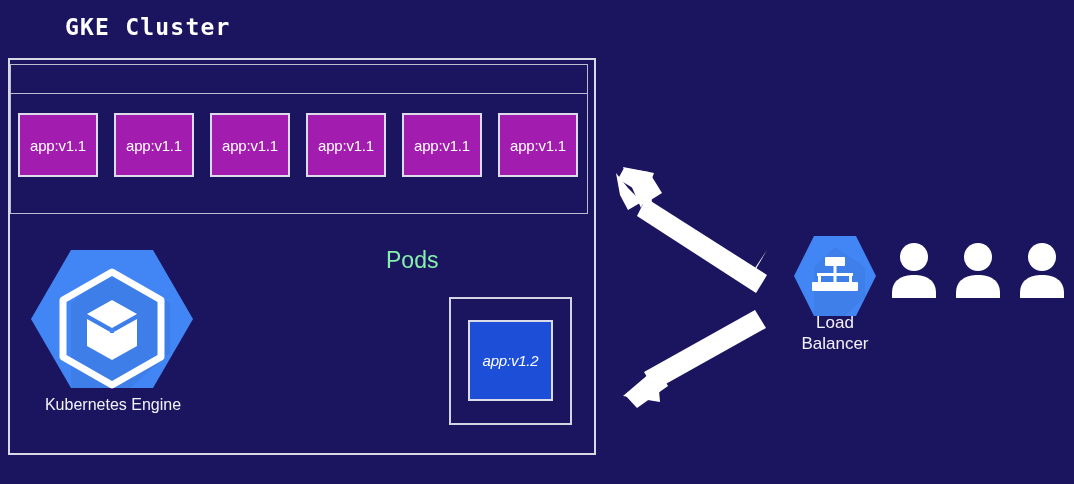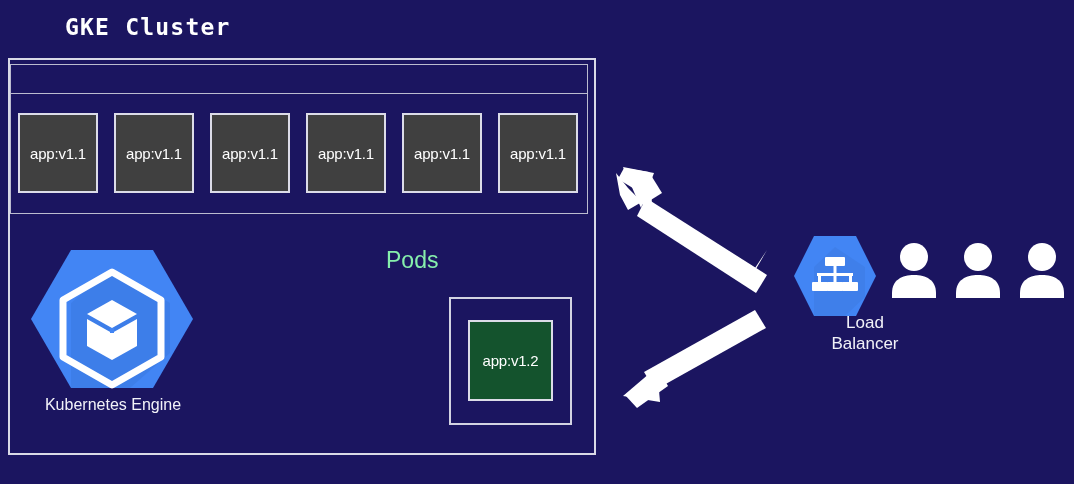--- a/index.html
+++ b/index.html
@@ -66,35 +66,35 @@
     position: absolute;
     left: 18px;
     top: 113px;
     width: 565px;
     height: 72px;
     display: flex;
     gap: 16px;
   }
   .pod {
     width: 80px;
-    height: 80px;
-    background: #404040;
+    height: 64px;
+    background: #a21caf;
     border: 2px solid #dcdce8;
     box-sizing: border-box;
     display: flex;
     align-items: center;
     justify-content: center;
     color: #ffffff;
     font-size: 15px;
     line-height: 1;
     letter-spacing: -0.2px;
     white-space: nowrap;
     overflow: hidden;
   }
-  .pod.green { background: #14532d; }
+  .pod.green { background: #1d4ed8; font-style: italic; }
 
   
   #pods-label {
     position: absolute;
     left: 386px;
     top: 247px;
     font-size: 23px;
     color: #86efac;
     white-space: nowrap;
   }
@@ -162,21 +162,21 @@
   
   #lb-icon {
     position: absolute;
     left: 793px;
     top: 235px;
     width: 84px;
     height: 82px;
   }
   #lb-label {
     position: absolute;
-    left: 800px;
+    left: 770px;
     top: 312px;
     width: 130px;
     text-align: center;
     font-size: 17px;
     line-height: 1.25;
     color: #f2f2f8;
   }
 
   
   #users {

